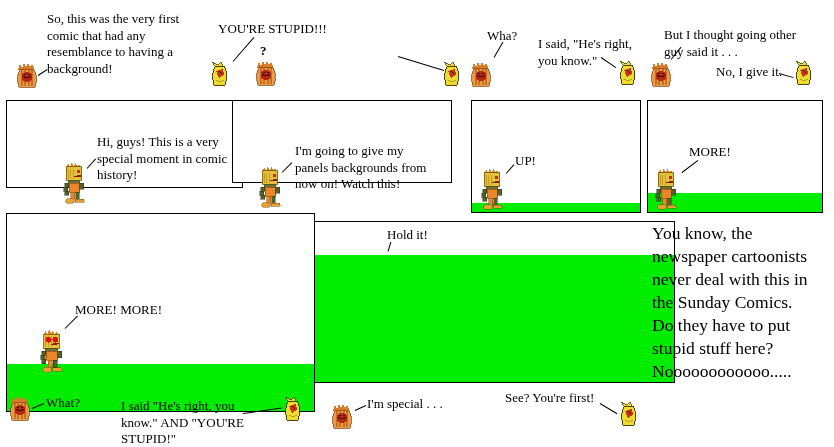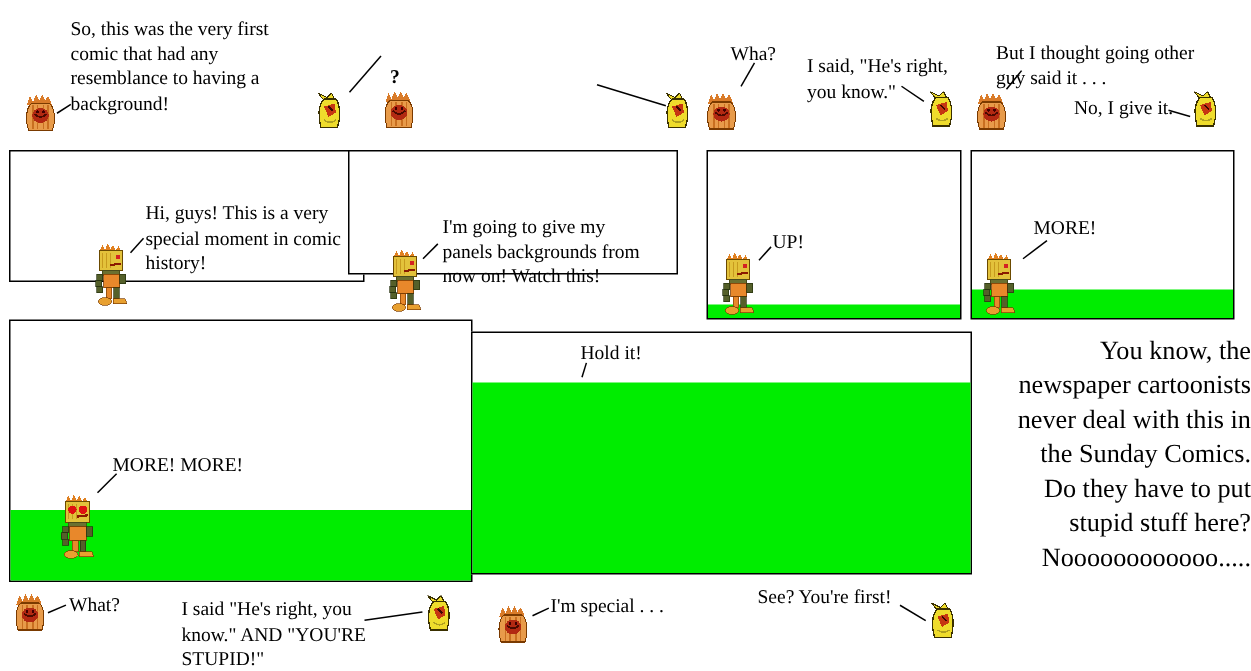--- a/index.html
+++ b/index.html
@@ -1,19 +1,19 @@
 <!DOCTYPE html>
 <html style="--background: #FFFFFF; --panel-border: #000000; --ground-green: #00ED00; --text: #000000; --orange-creature-body: #E89B4A; --yellow-creature-body: #EFDC2C; --robot-torso: #E8882B;"><head>
 <meta charset="utf-8">
 <style>
   html,body{margin:0;padding:0;background:#fff;}
   .canvas{position:relative;width:834px;height:447px;background:var(--background,#fff);
           font-family:Liberation Serif, serif;color:var(--text,#000);overflow:hidden;}
   .t{position:absolute;font-size:13px;line-height:16.5px;white-space:pre-line;}
-  .t.big{font-size:17.5px;line-height:23px;text-align:right;}
+  .t.big{font-size:17.5px;line-height:23px;}
   .t.b{font-weight:bold;}
   .ln{position:absolute;height:1px;background:#000;transform-origin:0 50%;}
   .panel{position:absolute;background:#fff;border:1px solid var(--panel-border,#000);box-sizing:border-box;}
   .ground{position:absolute;left:0;right:0;bottom:0;background:var(--ground-green,#00ED00);}
   .sprite{position:absolute;}
   svg{shape-rendering:crispEdges;}
   .defs{position:absolute;width:0;height:0;overflow:hidden;}
 </style>
 </head>
 <body>
@@ -65,20 +65,21 @@
 
   <svg class="sprite" style="left:16px;top:62px" width="22" height="26">
       <use href="#sym-orange"></use>
     </svg>
   <div class="ln" style="left:38px;top:75px;width:11px;transform:rotate(-33deg)"></div>
   <div class="t" style="left:47px;top:11px">So, this was the very first
 comic that had any
 resemblance to having a
 background!</div>
 
+  <div class="t" style="left:218px;top:21px">YOU'RE STUPID!!!</div>
   <div class="ln" style="left:233px;top:61px;width:32px;transform:rotate(-49deg)"></div>
   <svg class="sprite" style="left:211px;top:62px" width="18" height="24">
       <use href="#sym-yellow"></use>
     </svg>
   <div class="t b" style="left:260px;top:43px">?</div>
   <svg class="sprite" style="left:255px;top:60px" width="22" height="26">
       <use href="#sym-orange"></use>
     </svg>
 
   <div class="ln" style="left:398px;top:56px;width:48px;transform:rotate(17deg)"></div>
@@ -142,30 +143,30 @@
 
   <div class="panel" style="left:471px;top:100px;width:170px;height:113px">
     <div class="ground" style="height:9px"></div>
     <svg class="sprite" style="left:7px;top:66px" width="27" height="44">
         <use href="#sym-robot"></use>
       </svg>
     <div class="ln" style="left:34px;top:72px;width:12px;transform:rotate(-48deg)"></div>
     <div class="t" style="left:43px;top:52px">UP!</div>
   </div>
 
-  <div class="panel" style="left:6px;top:213px;width:309px;height:175px">
+  <div class="panel" style="left:6px;top:213px;width:309px;height:199px">
     <div class="ground" style="height:47px"></div>
     <svg class="sprite" style="left:31px;top:114px" width="28" height="46">
         <use href="#sym-robot-angry"></use>
       </svg>
     <div class="ln" style="left:58px;top:114px;width:18px;transform:rotate(-45deg)"></div>
     <div class="t" style="left:68px;top:88px">MORE! MORE!</div>
   </div>
 
-  <div class="panel" style="left:314px;top:221px;width:334px;height:162px">
+  <div class="panel" style="left:314px;top:221px;width:361px;height:162px">
     <div class="ground" style="top:33px;height:auto"></div>
     <div class="t" style="left:72px;top:5px">Hold it!</div>
     <div class="ln" style="left:73px;top:29px;width:10px;transform:rotate(-73deg)"></div>
   </div>
 
   <div class="t big" style="left:652px;top:222px;width:182px">You know, the
 newspaper cartoonists
 never deal with this in
 the Sunday Comics.
 Do they have to put

